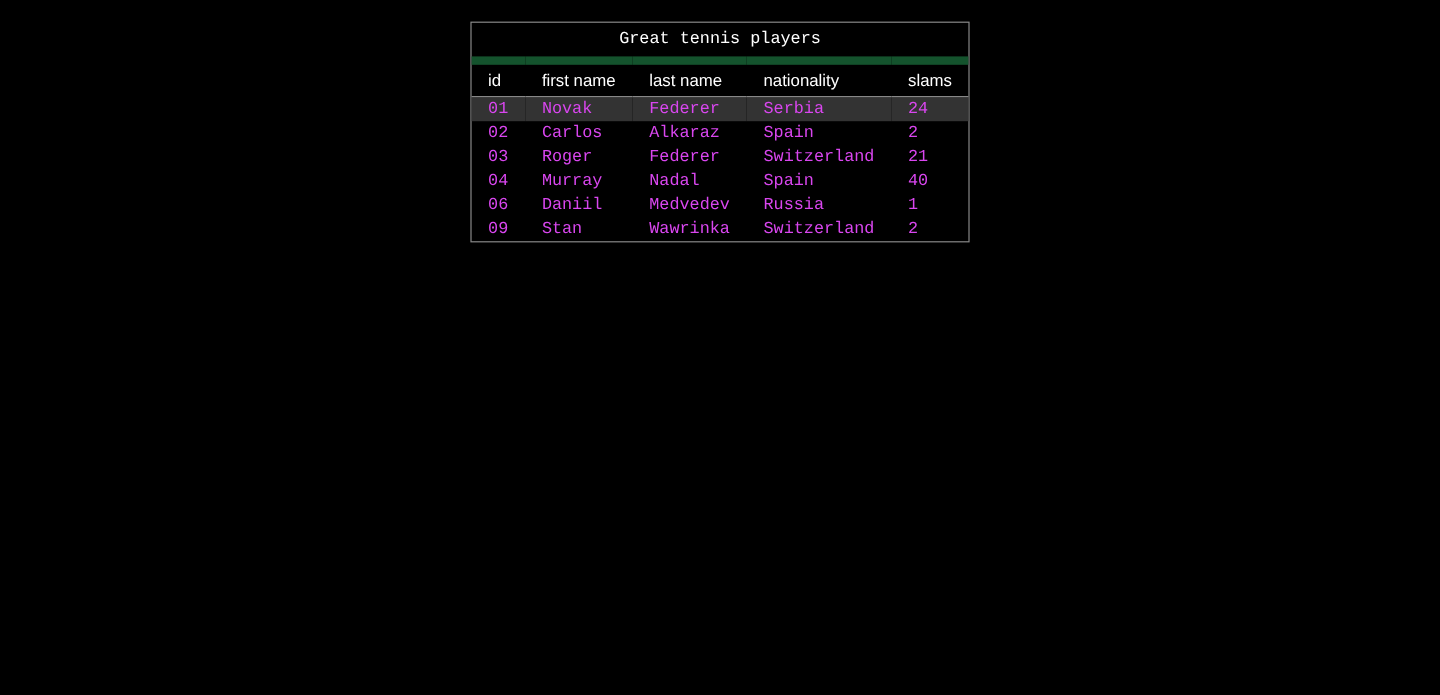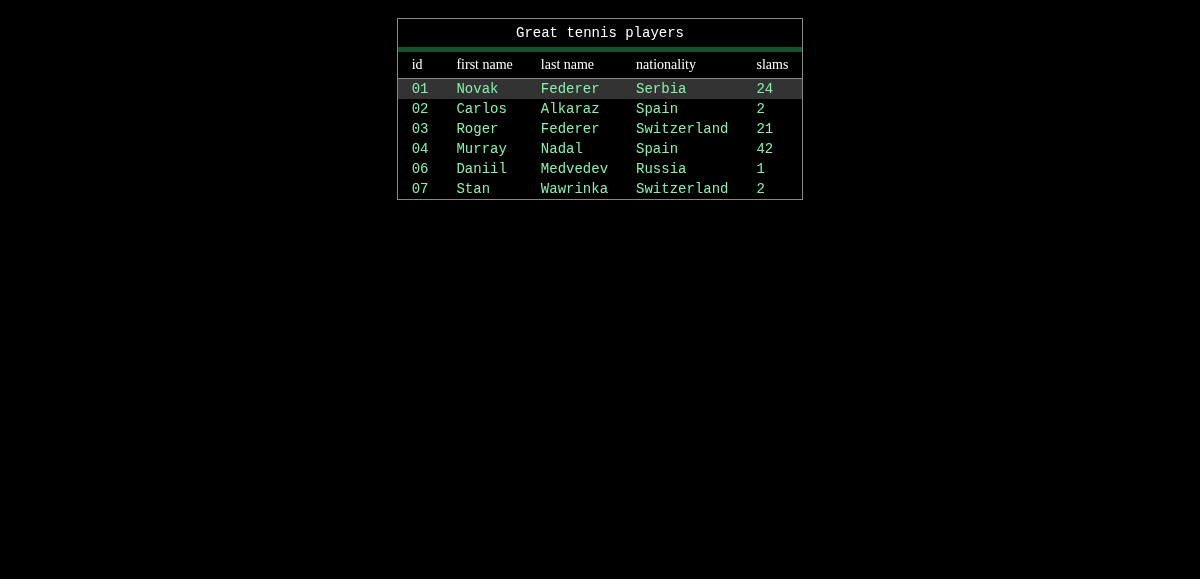--- a/index.html
+++ b/index.html
@@ -27,37 +27,37 @@
     }
 
     table {
       border-collapse: collapse;
       min-width: 400px;
     }
 
     .table-title-row td {
       text-align: center;
       padding: 6px 16px;
-      border-bottom: 5px solid #14532d;
+      border-bottom: 7px solid #14532d;
       color: #ffffff;
       font-family: 'Courier New', Courier, monospace;
     }
 
     .header-row th {
       padding: 5px 14px;
       text-align: left;
       font-weight: normal;
       color: #ffffff;
       border-bottom: 1px solid #888888;
-      font-family: Liberation Serif, serif;
+      font-family: Liberation Sans, sans-serif;
     }
 
     .data-row td {
       padding: 2px 14px;
-      color: #86efac;
+      color: #d946ef;
       font-family: 'Courier New', Courier, monospace;
     }
 
     .data-row:first-child td {
       border-top: 1px solid #888888;
     }
 
     .highlighted td {
       background-color: #333333;
     }
@@ -99,31 +99,31 @@
           <td>Roger</td>
           <td>Federer</td>
           <td>Switzerland</td>
           <td>21</td>
         </tr>
         <tr class="data-row">
           <td>04</td>
           <td>Murray</td>
           <td>Nadal</td>
           <td>Spain</td>
-          <td>42</td>
+          <td>40</td>
         </tr>
         <tr class="data-row">
           <td>06</td>
           <td>Daniil</td>
           <td>Medvedev</td>
           <td>Russia</td>
           <td>1</td>
         </tr>
         <tr class="data-row">
-          <td>07</td>
+          <td>09</td>
           <td>Stan</td>
           <td>Wawrinka</td>
           <td>Switzerland</td>
           <td>2</td>
         </tr>
       </tbody>
   </table>
 </div>
 
 </body></html>

